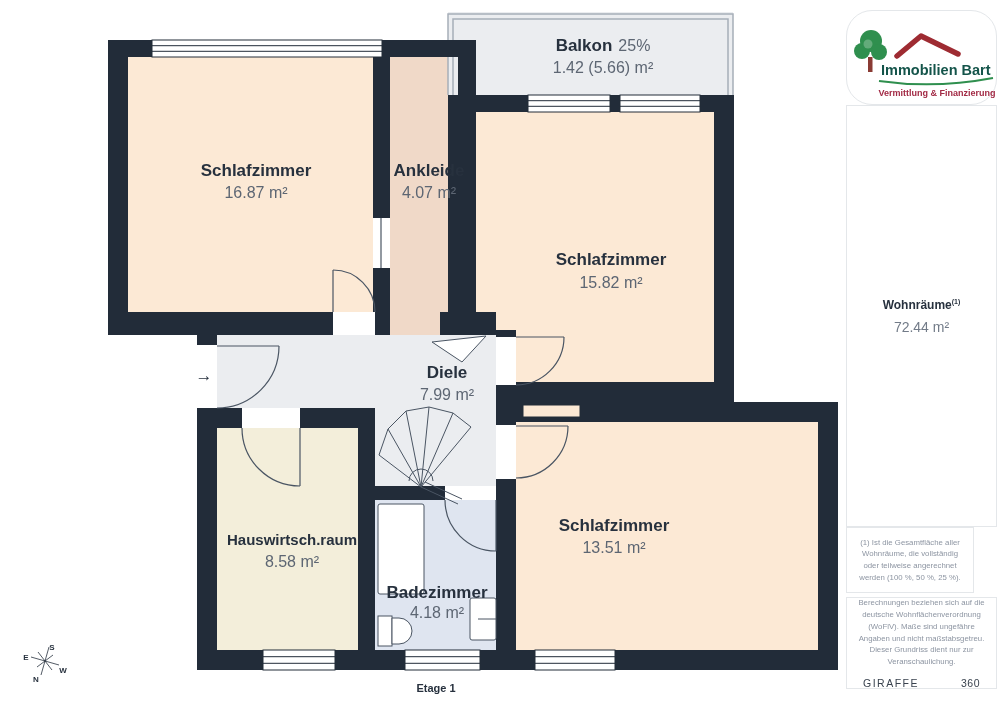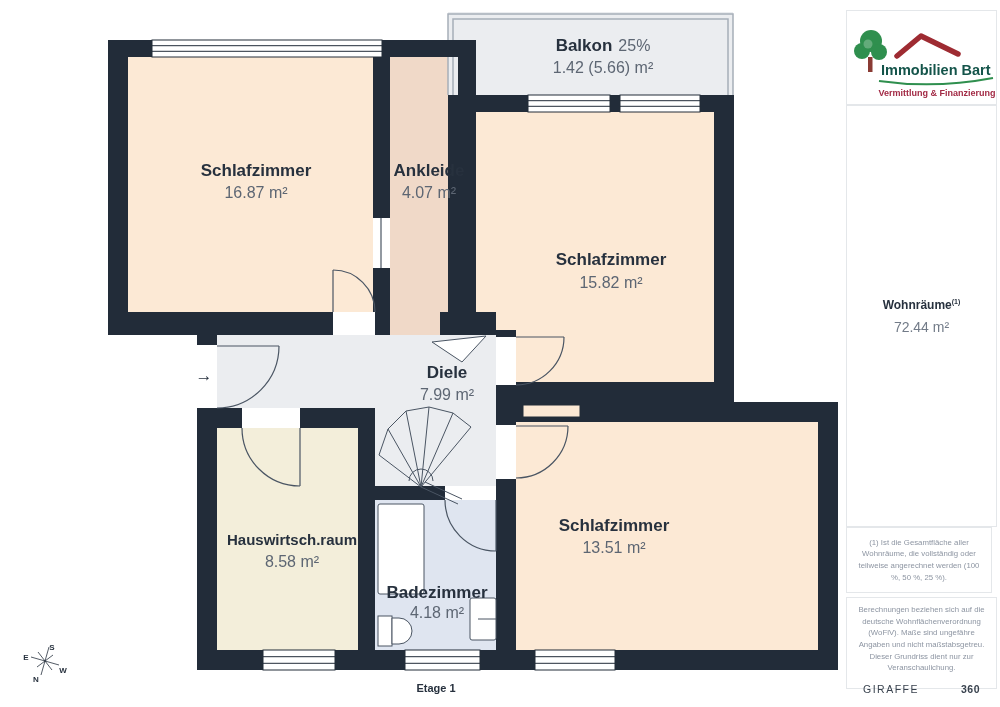--- a/index.html
+++ b/index.html
@@ -6,30 +6,30 @@
   .page{position:relative;width:1000px;height:707px;background:#ffffff;overflow:hidden;
         font-family:"Liberation Sans",sans-serif;}
   svg text{font-family:"Liberation Sans",sans-serif;}
   .room-name{font-size:17px;font-weight:700;fill:#27313e;}
   .room-name.small{font-size:15px;}
   .room-area{font-size:16px;fill:#5d6673;}
   .floor-label{font-size:11px;font-weight:700;fill:#27313e;}
   .compass-letter{font-size:8px;font-weight:700;fill:#27313e;}
   .card{position:absolute;background:#fff;border:1px solid #e4e7ea;box-sizing:border-box;
         display:flex;flex-direction:column;align-items:center;justify-content:center;}
-  .card-logo{left:846px;top:10px;width:151px;height:95px;}
+  .card-logo{left:846px;top:10px;width:151px;height:95px;border-radius:26px;}
   .card-area{left:846px;top:105px;width:151px;height:422px;}
-  .card-footnote{left:846px;top:527px;width:146px;height:66px;padding:9px 10px;}
-  .card-disclaimer{left:846px;top:597px;width:151px;height:92px;padding:6px 10px;justify-content:space-between;}
+  .card-footnote{left:846px;top:527px;width:128px;height:66px;padding:9px 10px;}
+  .card-disclaimer{left:846px;top:597px;width:151px;height:92px;padding:6px 10px;}
   .area-label{font-size:12px;font-weight:700;color:#27313e;}
   .area-label sup{font-size:7px;font-weight:700;}
   .area-value{font-size:14px;color:#727b88;margin-top:7px;}
   .fine-print{font-size:7.8px;line-height:1.5;color:#8d95a2;text-align:center;}
   .brand-row{margin-top:9px;font-size:10.5px;letter-spacing:1.5px;color:#39424e;}
-  .brand-row .b360{font-weight:700;letter-spacing:0.5px;margin-left:42px;}
+  .brand-row .b360{font-weight:400;letter-spacing:0.5px;margin-left:42px;}
 </style>
 </head>
 <body>
 
 <div class="page">
 
   <svg width="845" height="707" viewBox="0 0 845 707" style="position:absolute;left:0;top:0;">
 
     <g>
       <rect x="128" y="57" width="245" height="255" fill="#fce9d5"></rect>

